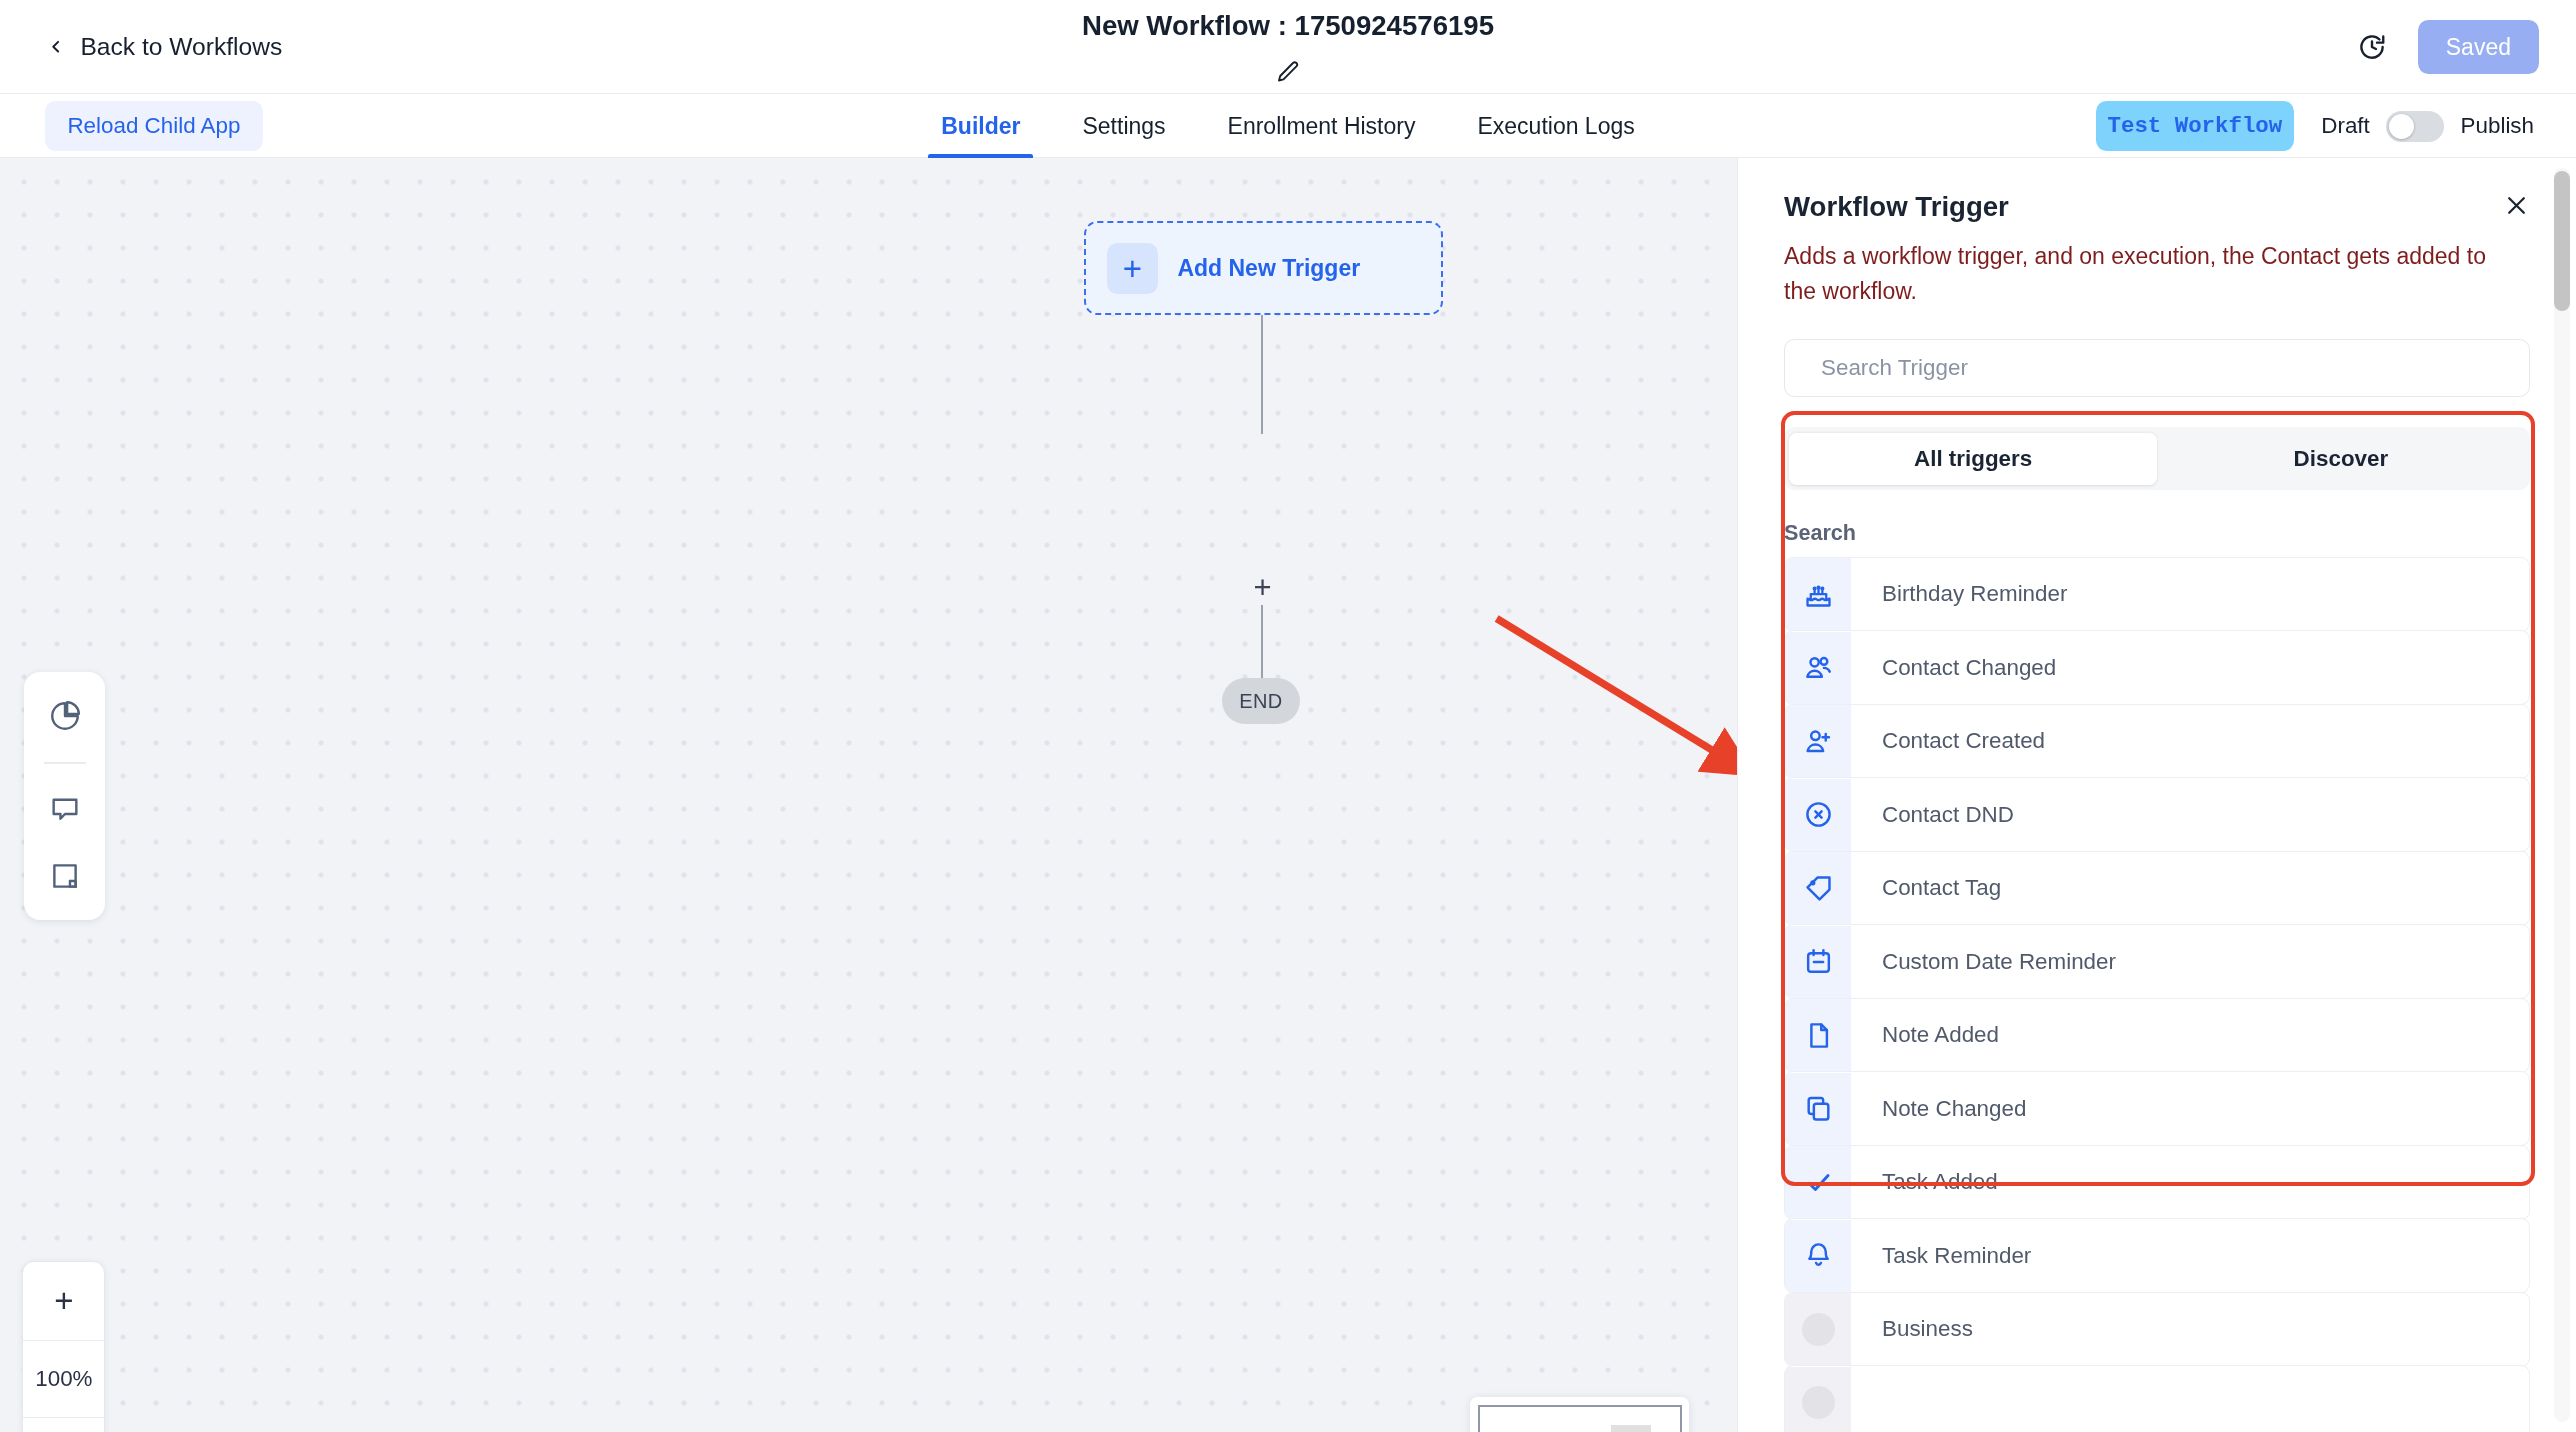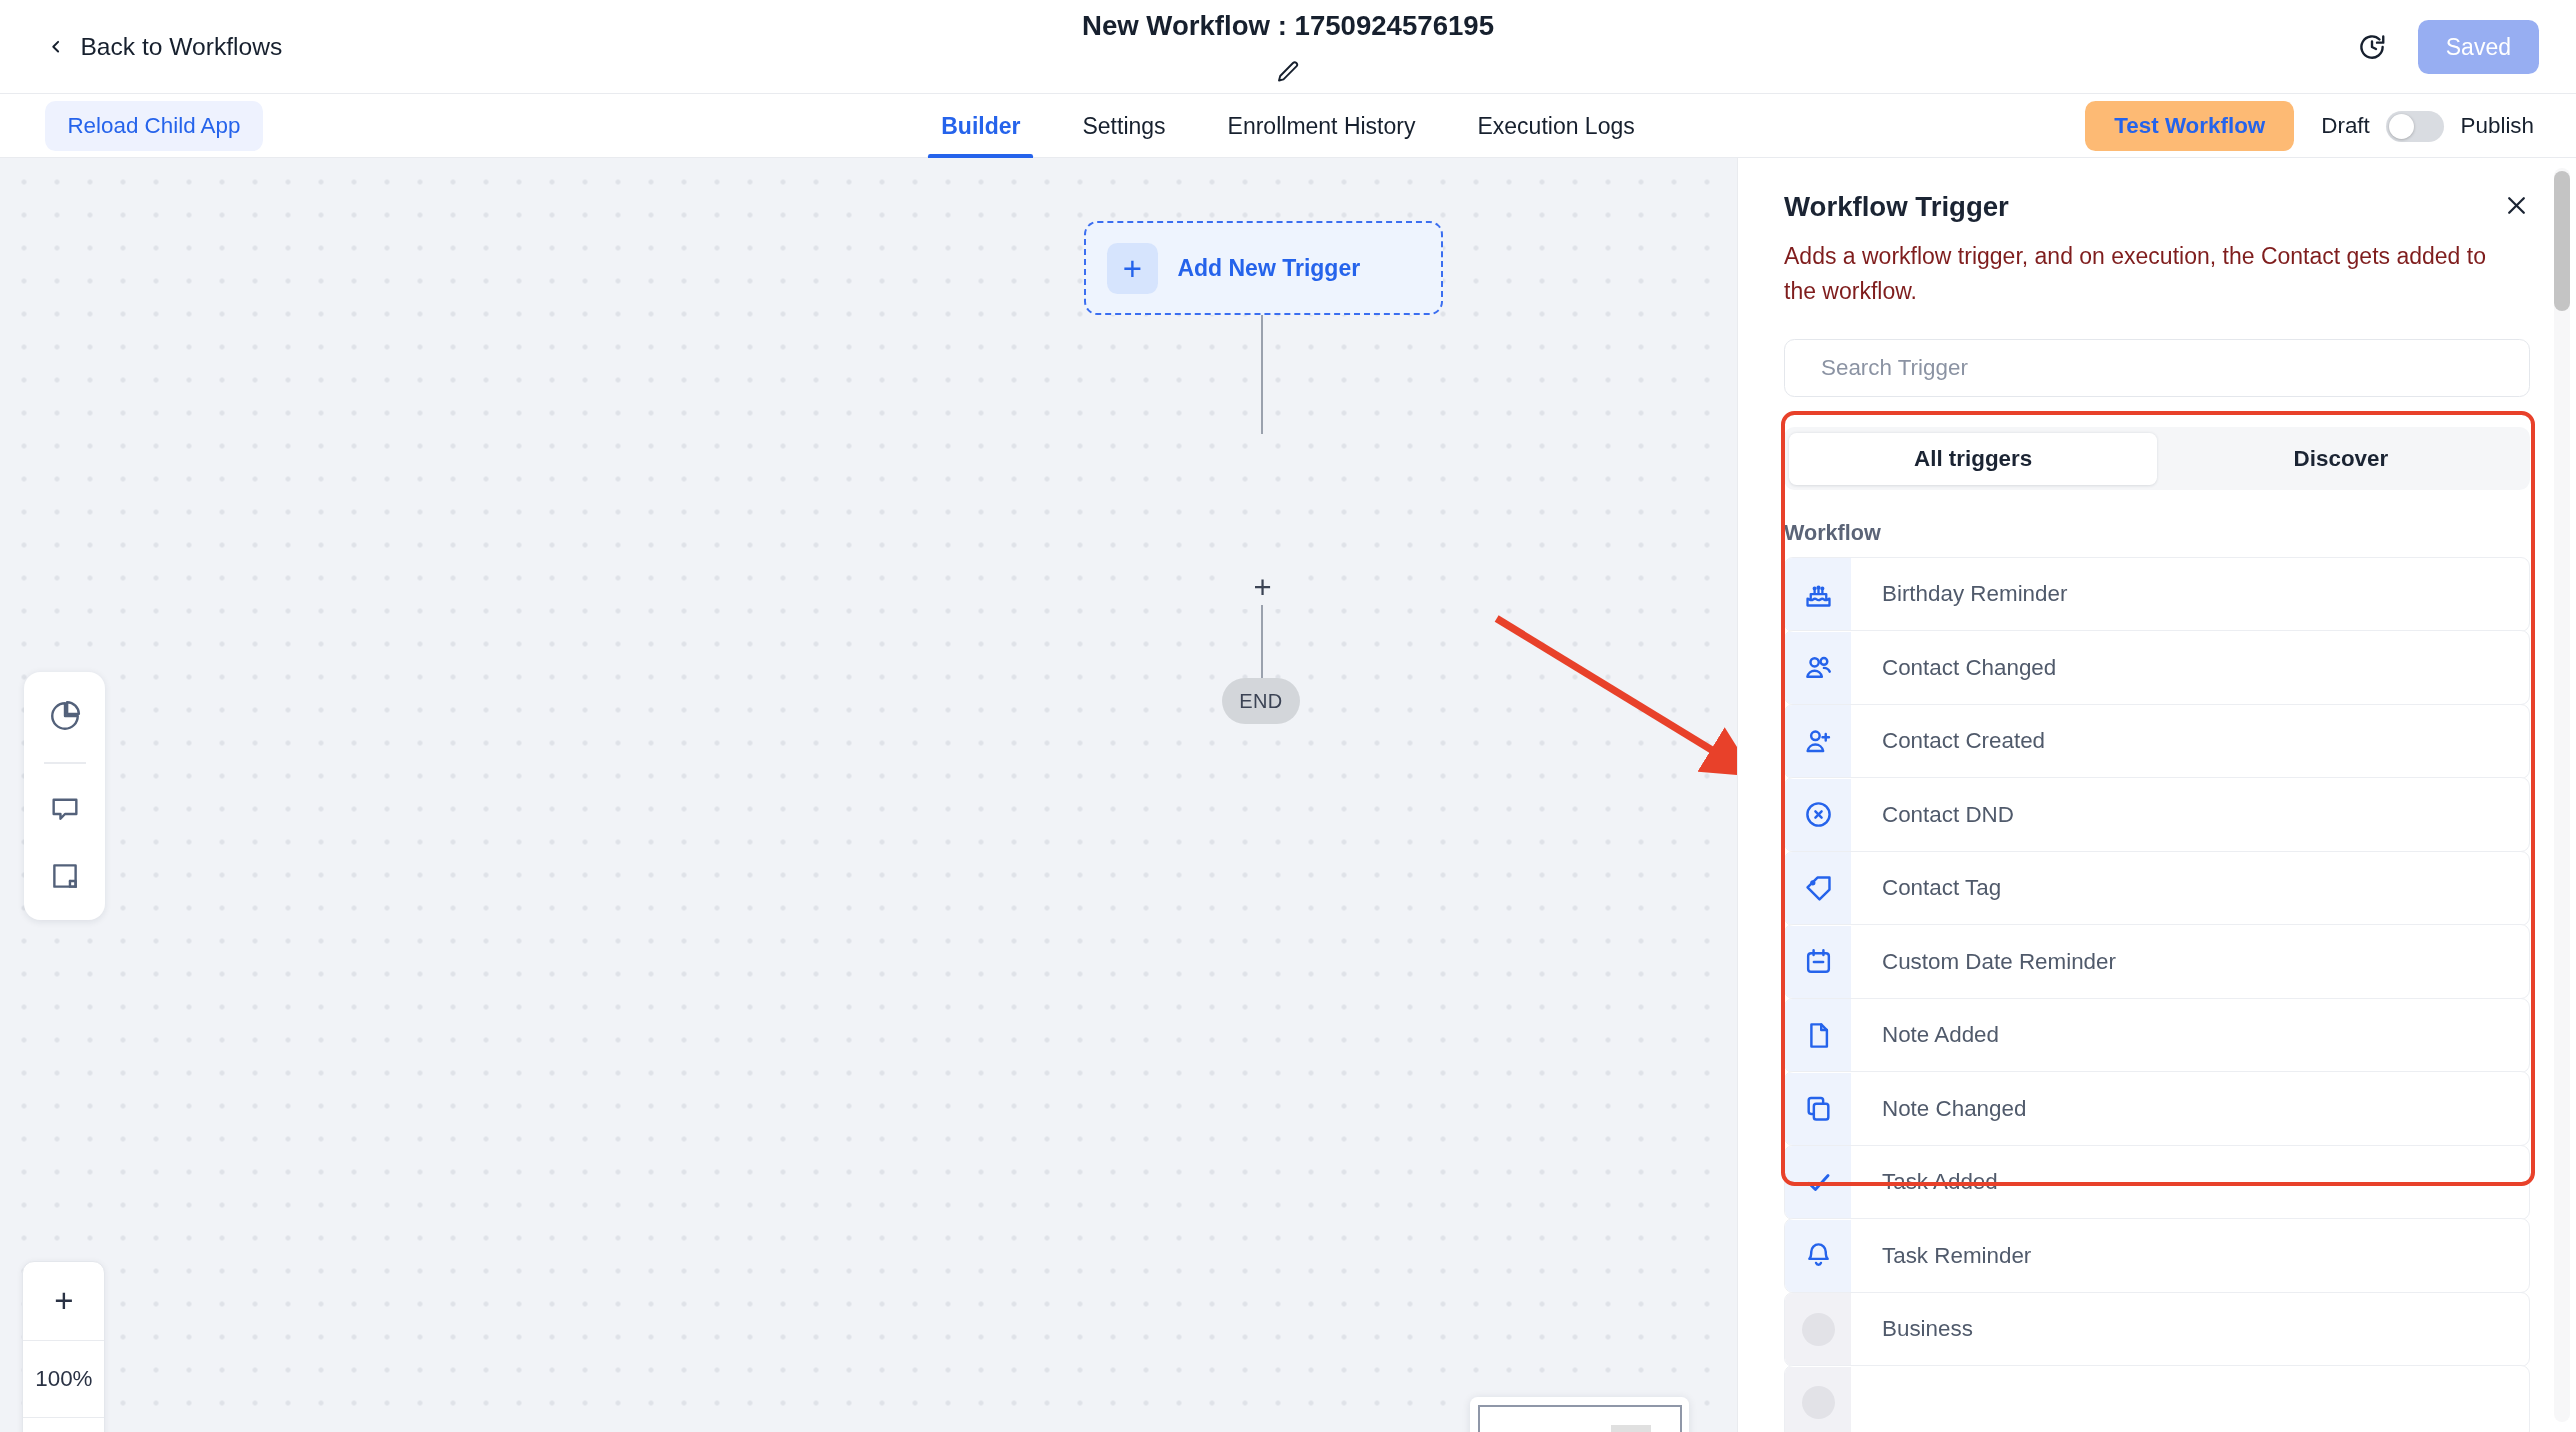--- a/index.html
+++ b/index.html
@@ -64,22 +64,22 @@
   .tab.active { color: #2563eb; font-weight: 600; }
   .tab.active::after {
     content: ""; position: absolute; left: 18px; right: 18px; bottom: 0;
     height: 3.7px; background: #2563eb; border-radius: 2.2px 2.2px 0 0;
   }
   .subbar-right {
     position: absolute; right: 42px; top: 0; height: 64px;
     display: flex; align-items: center; gap: 27px;
   }
   .test-btn {
-    background: #fdba74; color: #2563eb; border: none; border-radius: 10.4px;
-    padding: 12px 29px; font-size: 22.4px; font-family: Liberation Sans, sans-serif;
+    background: #7dd3fc; color: #2563eb; border: none; border-radius: 10.4px;
+    padding: 12px 12px; font-size: 22.4px; font-family: Liberation Mono, monospace;
     cursor: pointer; font-weight: 600;
   }
   .pubwrap { display: flex; align-items: center; gap: 16.4px; }
   .pub-label { font-size: 22.4px; color: #17202e; }
   .toggle {
     width: 58px; height: 31px; border-radius: 15.7px; background: #d9dce1;
     position: relative; cursor: pointer; flex: none;
   }
   .toggle .knob {
     position: absolute; left: 3px; top: 3px; width: 25px; height: 25px;
@@ -369,21 +369,21 @@
 
     <div class="search-box">
       <input type="text" placeholder="Search Trigger" style="">
     </div>
 
     <div class="seg">
       <div class="seg-item active">All triggers</div>
       <div class="seg-item">Discover</div>
     </div>
 
-    <div class="group-title">Workflow</div>
+    <div class="group-title">Search</div>
 
     <div class="trig-list">
       <div class="trig-item">
         <div class="trig-icon">
           <svg viewBox="0 0 24 24" width="31" height="31" fill="none" stroke="currentColor" stroke-width="1.8" stroke-linecap="round" stroke-linejoin="round">
               <path d="M3.5 20.5h17v-5.2c-1.4 0-1.4 1.1-2.8 1.1s-1.4-1.1-2.8-1.1-1.4 1.1-2.9 1.1-1.4-1.1-2.8-1.1-1.4 1.1-2.8 1.1-1.4-1.1-2.9-1.1z"></path>
               <path d="M6 15.3v-3.6h12v3.6"></path>
               <path d="M9 9v1.9M12 8.3v2.6M15 9v1.9"></path>
               <circle cx="9" cy="7.4" r=".7" fill="currentColor"></circle>
               <circle cx="12" cy="6.7" r=".7" fill="currentColor"></circle>

